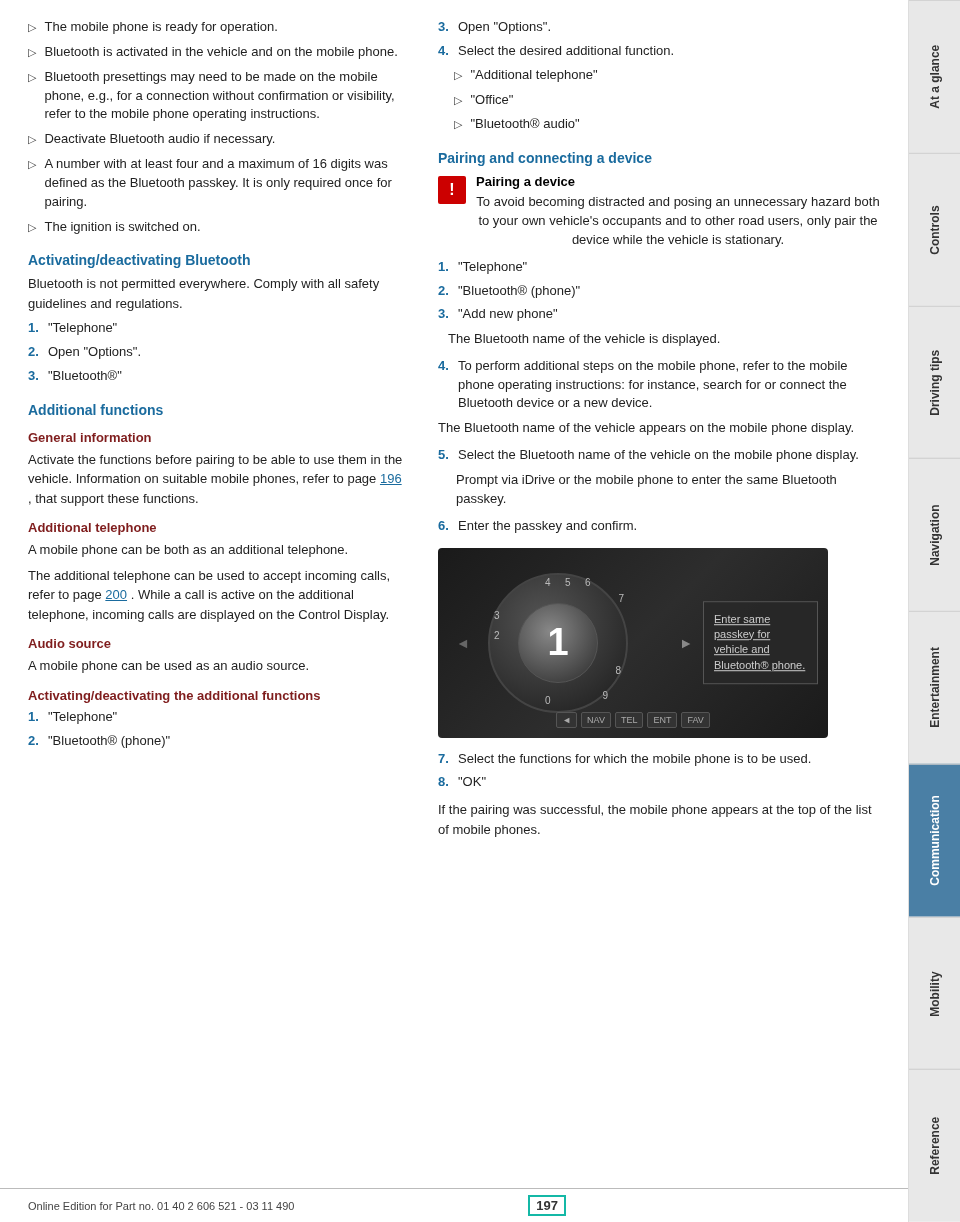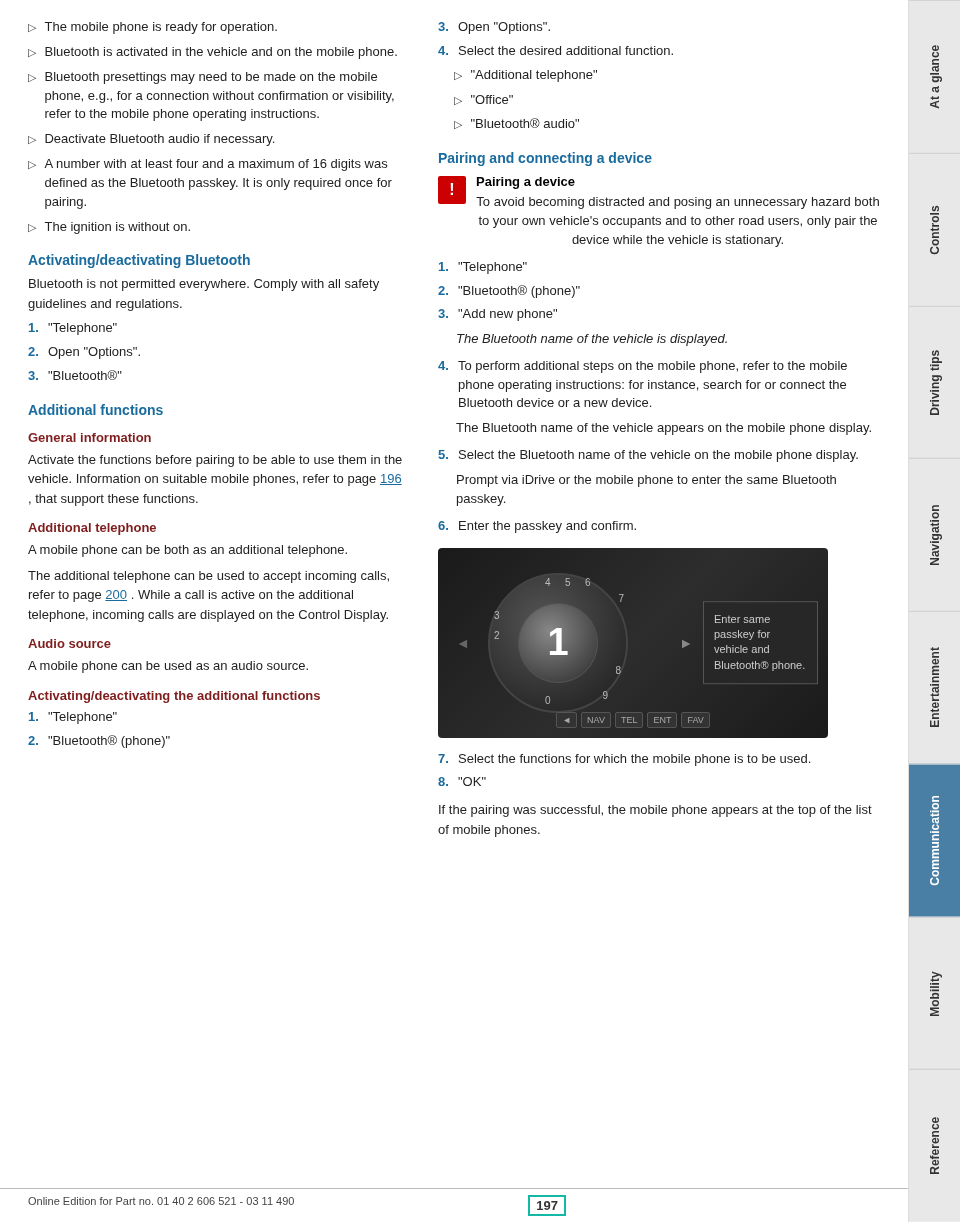--- a/index.html
+++ b/index.html
@@ -236,20 +236,21 @@
       right: 10px;
       top: 50%;
       transform: translateY(-50%);
       width: 115px;
       background: rgba(40,40,40,0.9);
       border: 1px solid #555;
       padding: 10px;
       color: #ccc;
       font-size: 11px;
       line-height: 1.4;
+      text-decoration: underline;
     }
 
     .menu-bar {
       position: absolute;
       bottom: 10px;
       left: 0;
       right: 0;
       display: flex;
       justify-content: center;
       gap: 4px;
@@ -265,20 +266,21 @@
     }
 
     
     .page-footer {
       position: absolute;
       bottom: 0;
       left: 0;
       right: 52px;
       border-top: 1px solid #bbb;
       display: flex;
+      align-items: center;
       justify-content: space-between;
       padding: 6px 28px;
       font-size: 11px;
       color: #444;
     }
 
     .page-number {
       font-weight: bold;
       font-size: 13px;
       color: #333;
@@ -315,21 +317,21 @@
         <div class="bullet-item">
           <span class="bullet-arrow">▷</span>
           <span class="bullet-text">Deactivate Bluetooth audio if necessary.</span>
         </div>
         <div class="bullet-item">
           <span class="bullet-arrow">▷</span>
           <span class="bullet-text">A number with at least four and a maximum of 16 digits was defined as the Bluetooth passkey. It is only required once for pairing.</span>
         </div>
         <div class="bullet-item">
           <span class="bullet-arrow">▷</span>
-          <span class="bullet-text">The ignition is without on.</span>
+          <span class="bullet-text">The ignition is switched on.</span>
         </div>
       </div>
 
       <div class="section-heading">Activating/deactivating Bluetooth</div>
       <p class="body-para">Bluetooth is not permitted everywhere. Comply with all safety guidelines and regulations.</p>
       <div>
         <div class="numbered-item">
           <span class="num">1.</span>
           <span class="num-text">"Telephone"</span>
         </div>
@@ -421,27 +423,27 @@
         </div>
         <div class="numbered-item">
           <span class="num">2.</span>
           <span class="num-text">"Bluetooth® (phone)"</span>
         </div>
         <div class="numbered-item">
           <span class="num">3.</span>
           <span class="num-text">"Add new phone"</span>
         </div>
       </div>
-      <p class="body-para" style="margin-left:18px; margin-bottom:8px;font-style:italic;">The Bluetooth name of the vehicle is displayed.</p>
+      <p class="body-para" style="margin-left:10px; margin-bottom:8px;">The Bluetooth name of the vehicle is displayed.</p>
 
       <div class="numbered-item">
         <span class="num">4.</span>
         <span class="num-text">To perform additional steps on the mobile phone, refer to the mobile phone operating instructions: for instance, search for or connect the Bluetooth device or a new device.</span>
       </div>
-      <p class="body-para" style="margin-left:18px; margin-bottom:8px;">The Bluetooth name of the vehicle appears on the mobile phone display.</p>
+      <p class="body-para" style="margin-bottom:8px;">The Bluetooth name of the vehicle appears on the mobile phone display.</p>
 
       <div class="numbered-item">
         <span class="num">5.</span>
         <span class="num-text">Select the Bluetooth name of the vehicle on the mobile phone display.</span>
       </div>
       <p class="body-para" style="margin-left:18px; margin-bottom:8px;">Prompt via iDrive or the mobile phone to enter the same Bluetooth passkey.</p>
 
       <div class="numbered-item">
         <span class="num">6.</span>
         <span class="num-text">Enter the passkey and confirm.</span>

